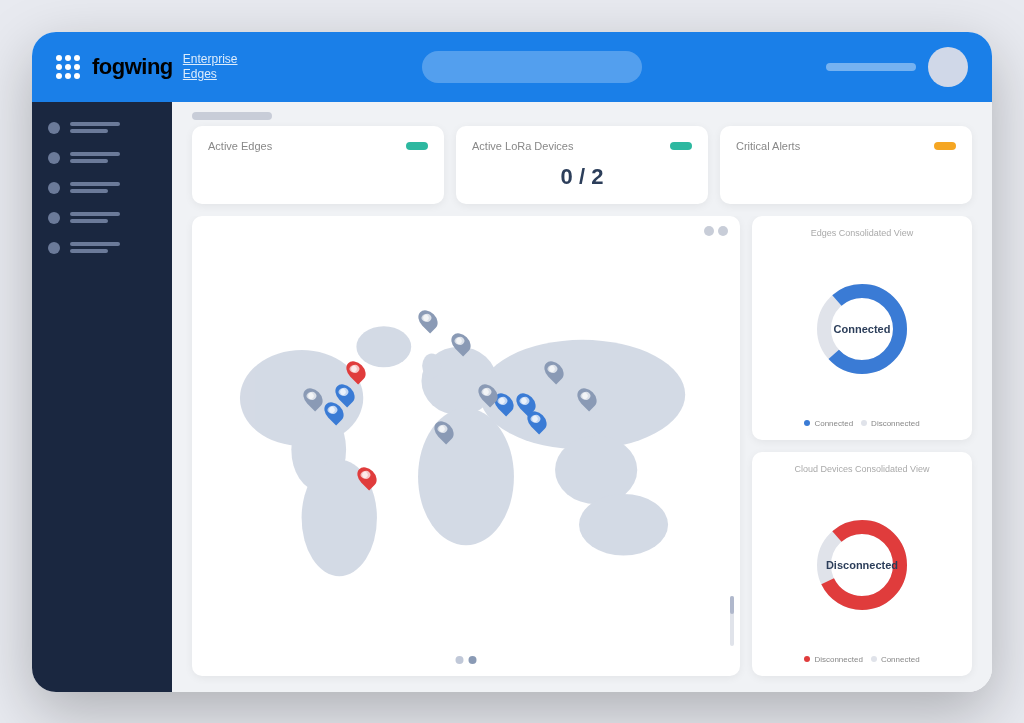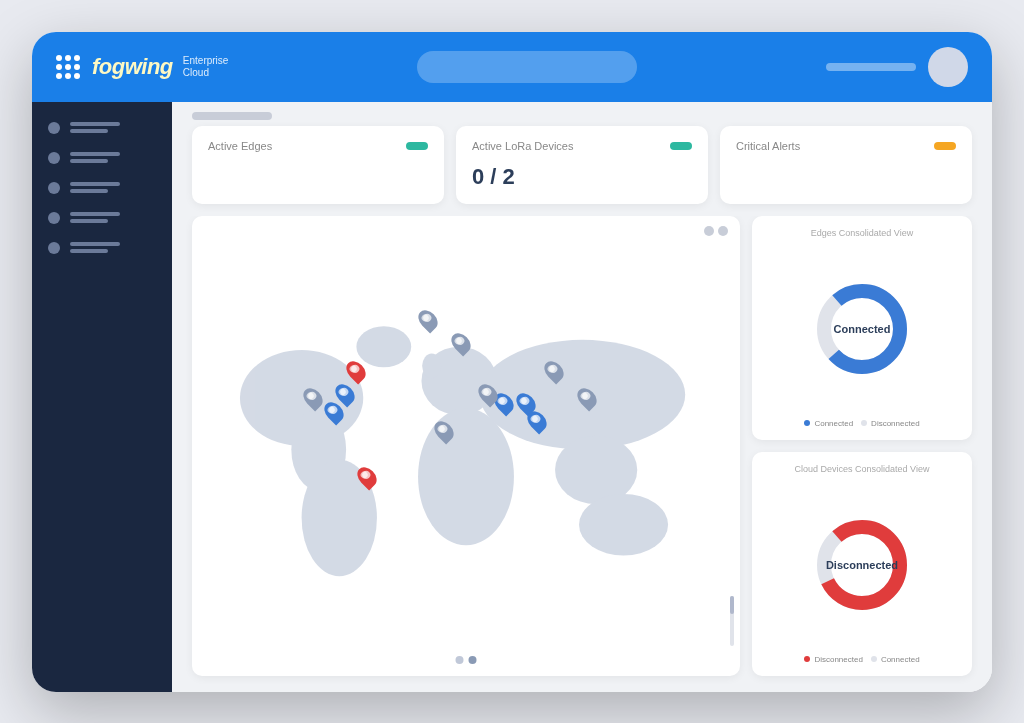--- a/index.html
+++ b/index.html
@@ -42,29 +42,29 @@
       margin-right: 4px;
     }
     .logo-dot {
       width: 6px; height: 6px;
       background: #fff;
       border-radius: 50%;
     }
     .logo-text {
       font-size: 22px;
       font-weight: 700;
-      color: #fef9c3;
+      color: #000000;
       letter-spacing: -0.5px;
-      font-style: italic;
     }
     .logo-sub {
-      font-size: 10px;
+      font-size: 12px;
       color: rgba(255,255,255,0.85);
       line-height: 1.2;
       margin-left: 2px;
+      text-decoration: underline;
     }
     .topnav-search {
       flex: 1;
       display: flex;
       justify-content: center;
     }
     .search-bar {
       background: rgba(255,255,255,0.25);
       border-radius: 20px;
       height: 32px;
@@ -148,20 +148,21 @@
       display: flex;
       gap: 12px;
       padding: 0 20px 12px;
     }
     .stat-card {
       background: #fff;
       border-radius: 10px;
       flex: 1;
       padding: 14px 16px;
       box-shadow: 0 2px 8px rgba(0,0,0,0.06);
+      text-align: center;
     }
     .stat-card-header {
       display: flex;
       align-items: center;
       justify-content: space-between;
       margin-bottom: 12px;
     }
     .stat-label {
       font-size: 11px;
       color: #888;
@@ -313,21 +314,21 @@
         <div class="logo-dot"></div>
           <div class="logo-dot"></div>
           <div class="logo-dot"></div>
         <div class="logo-dot"></div>
           <div class="logo-dot"></div>
           <div class="logo-dot"></div>
       </div>
       <span class="logo-text">fogwing</span>
       <div class="logo-sub">
         <span>Enterprise</span><br>
-        <span>Cloud</span>
+        <span>Edges</span>
       </div>
     </div>
     <div class="topnav-search">
       <div class="search-bar"></div>
     </div>
     <div class="topnav-right">
       <div class="nav-line"></div>
       <div class="user-avatar"></div>
     </div>
   </div>

